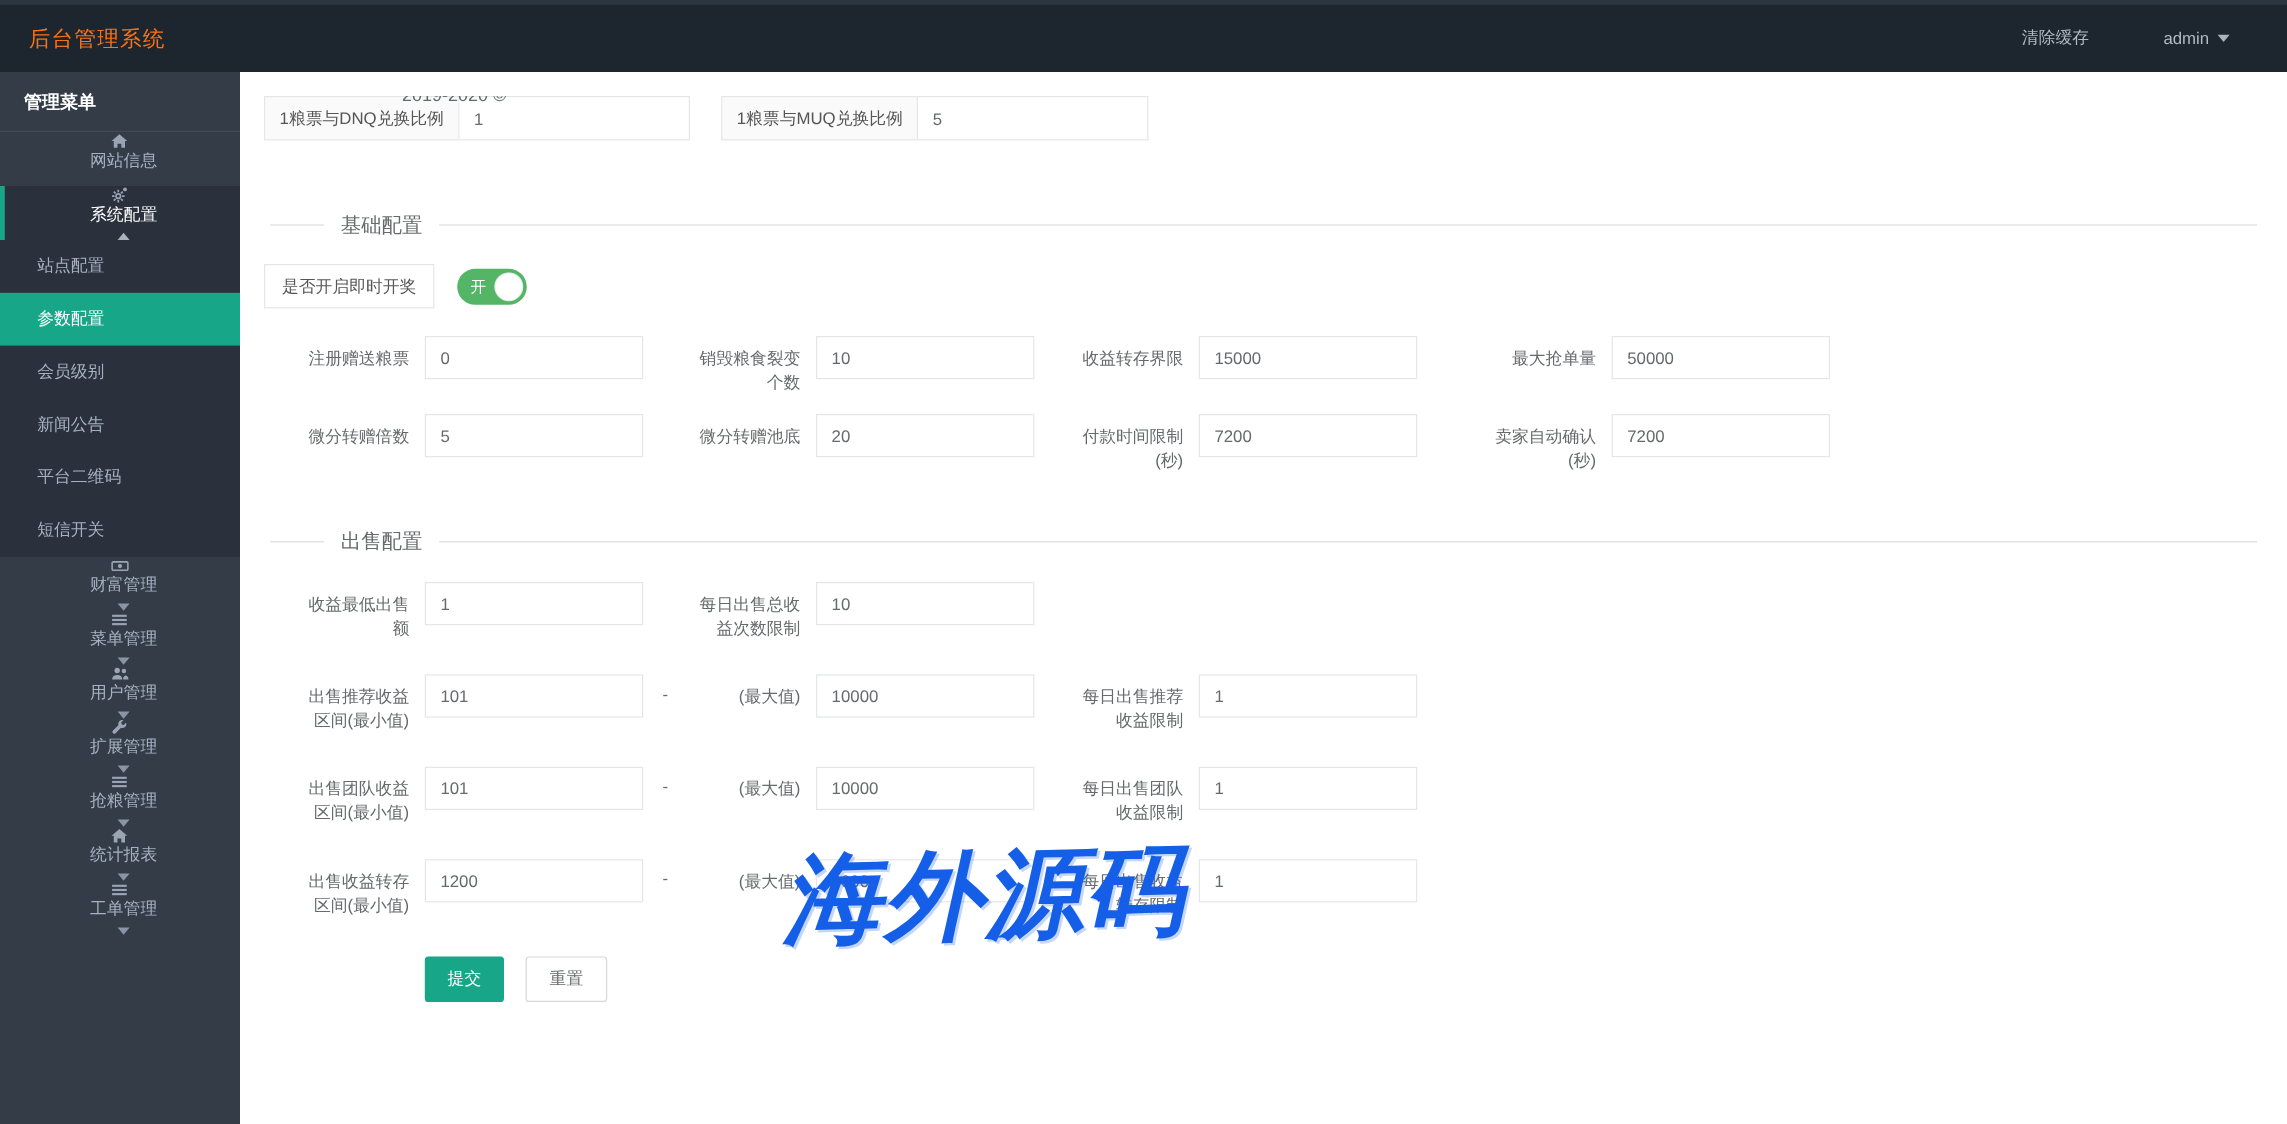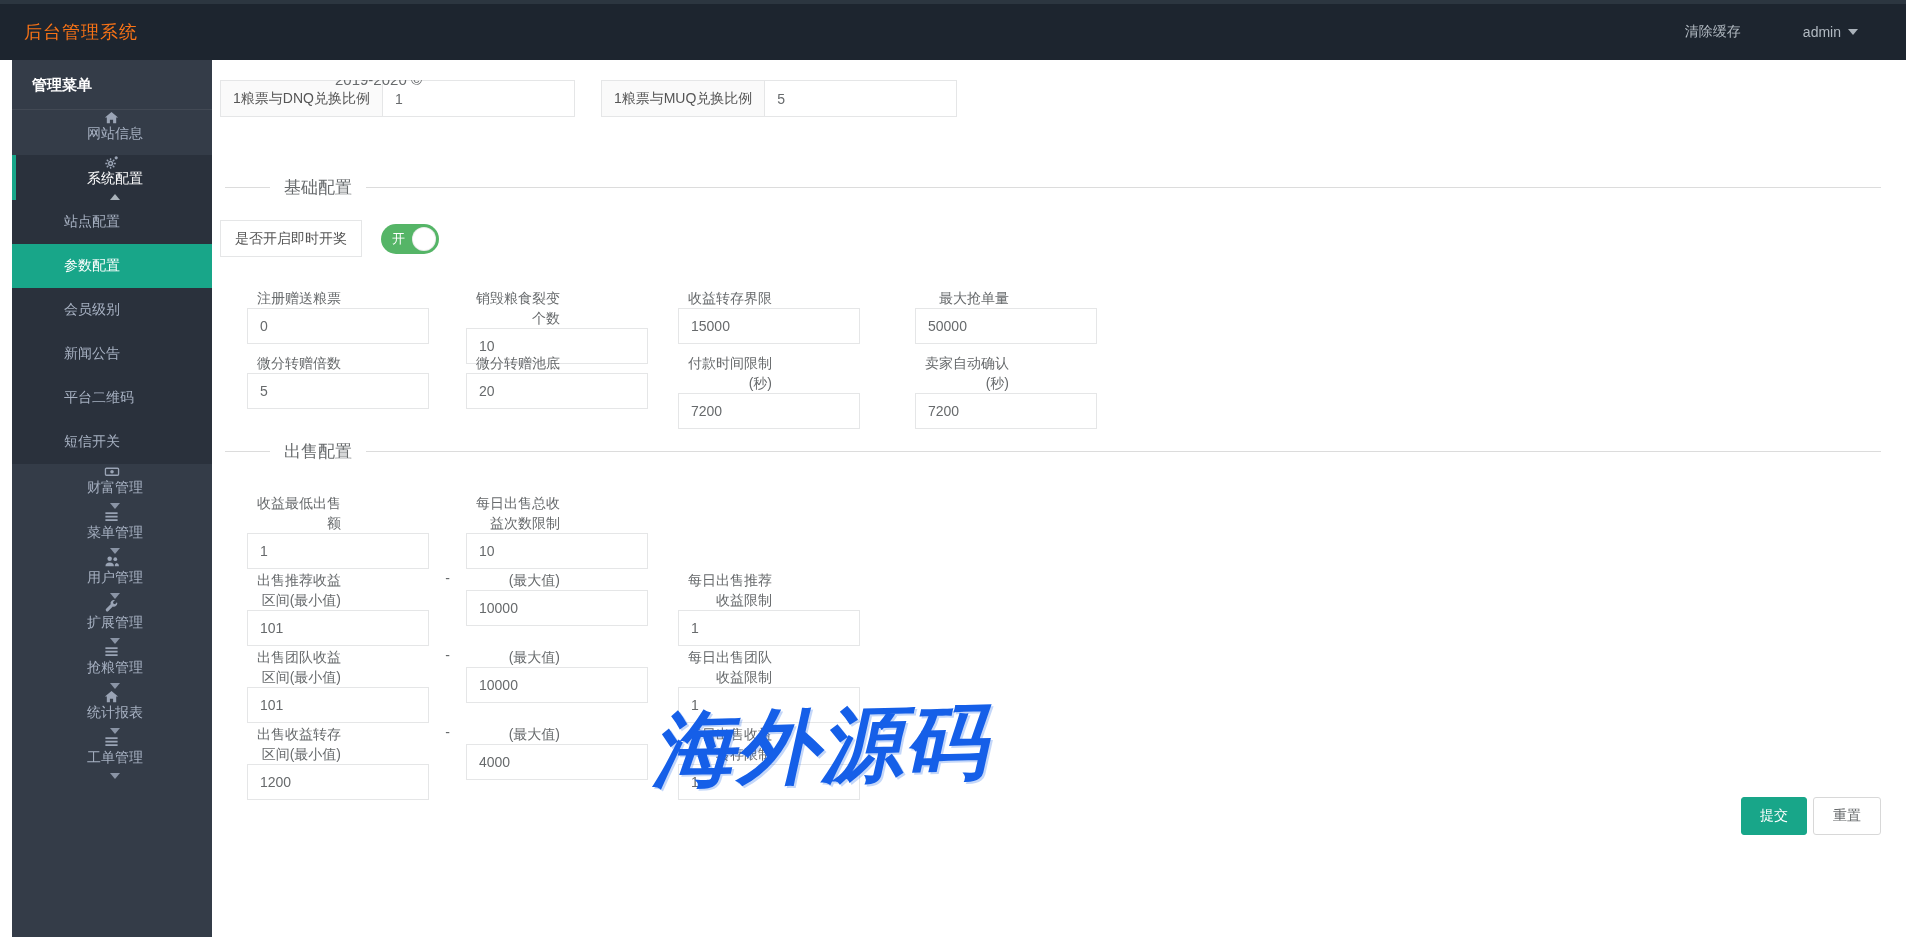--- a/index.html
+++ b/index.html
@@ -17,40 +17,40 @@
     z-index:30;
   }
   .nav-title{color:#f97316;font-size:18px;padding-left:24px;letter-spacing:1px;}
   .nav-right{display:flex;align-items:center;gap:62px;padding-right:48px;}
   .nav-link{color:#b2bac2;font-size:14px;cursor:pointer;}
   .nav-user{color:#b2bac2;font-size:14px;cursor:pointer;display:flex;align-items:center;gap:7px;}
   .caret-d{width:0;height:0;border-left:5px solid transparent;border-right:5px solid transparent;border-top:6px solid #aab2ba;display:inline-block;}
   .caret-u{width:0;height:0;border-left:5px solid transparent;border-right:5px solid transparent;border-bottom:6px solid #aab2ba;display:inline-block;}
   
   .sidebar{
-    position:absolute;left:12px;top:60px;width:200px;height:877px;
+    position:absolute;left:0;top:60px;width:200px;height:877px;
     background:#343c48;z-index:20;
   }
   .side-header{
     color:#fff;font-weight:bold;font-size:15px;
     padding:16px 20px 14px 20px;border-bottom:1px solid rgba(255,255,255,0.07);
   }
   .nav-item{
     height:45px;display:flex;align-items:center;padding:0 14px 0 20px;
     color:#a7b1c2;font-size:14px;cursor:pointer;flex-direction:column;
   }
   .nav-icon{width:22px;display:inline-flex;align-items:center;color:#9aa4b5;flex:none;}
   .nav-label{flex:1;}
   .nav-item .caret-d{border-top-color:#8a94a5;border-left-width:5px;border-right-width:5px;}
   .expanded-block{background:#2a313c;}
   .nav-item.parent-active{
     border-left:4px solid #18a689;padding-left:16px;color:#ffffff;
   }
   .sub-item{
-    height:44px;display:flex;align-items:center;padding-left:52px;
+    height:44px;display:flex;align-items:center;padding-left:31px;
     color:#a7b1c2;font-size:14px;cursor:pointer;
   }
   .sub-item.active{background:#18a689;color:#fff;}
   
   .content{
     position:absolute;left:200px;top:60px;width:1706px;height:877px;
     background:#fff;overflow:hidden;padding:20px 25px;
   }
   .clipped-strip{position:absolute;left:135px;top:20px;height:15px;overflow:hidden;color:#676a6c;font-size:15px;}
   .clipped-strip span{display:block;margin-top:-9px;}
@@ -82,38 +82,38 @@
     margin-left:19px;cursor:pointer;flex:none;
   }
   .toggle-text{position:absolute;left:11px;top:50%;transform:translateY(-50%);color:#fff;font-size:13px;}
   .toggle-knob{
     position:absolute;right:3px;top:3px;width:24px;height:24px;border-radius:50%;
     background:#fff;box-shadow:inset 0 0 0 1px rgba(0,0,0,0.08);
   }
   
   .form-row{display:flex;align-items:flex-start;height:65px;padding-left:0;}
   .form-row.sale{height:77px;}
-  .fcol{display:flex;align-items:flex-start;flex-direction:column;}
+  .fcol{display:flex;align-items:flex-start;}
   .flabel{
     width:94px;text-align:right;color:#676a6c;font-size:14px;line-height:20px;
     padding-top:8px;margin-right:13px;flex:none;
   }
   .finput{
     width:182px;height:36px;border:1px solid #e5e6e7;padding:6px 12px;
     font-size:14px;color:#676a6c;outline:none;flex:none;
     font-family:"Liberation Sans","DejaVu Sans",sans-serif;
   }
   .c1{margin-left:22px;}
   .c2{margin-left:37px;}
   .c3{margin-left:30px;}
   .c4{margin-left:55px;}
   .dashbox{width:37px;text-align:center;color:#676a6c;font-size:14px;padding-top:8px;flex:none;}
   .range-c2{margin-left:0;}
   
-  .btn-row{display:flex;gap:6px;margin-left:129px;margin-top:4px;justify-content:flex-end;}
+  .btn-row{display:flex;gap:18px;margin-left:129px;margin-top:4px;}
   .btn{
     height:38px;padding:0 18px;font-size:14px;border-radius:3px;cursor:pointer;
     font-family:"Liberation Sans","DejaVu Sans",sans-serif;
   }
   .btn-primary{background:#18a689;border:1px solid #18a689;color:#fff;min-width:65px;}
   .btn-default{background:#fff;border:1px solid #d8d8d8;color:#676a6c;min-width:68px;}
   
   .watermark{
     position:absolute;left:452px;top:632px;z-index:50;pointer-events:none;
     font-family:"DejaVu Serif","Liberation Serif",serif;

